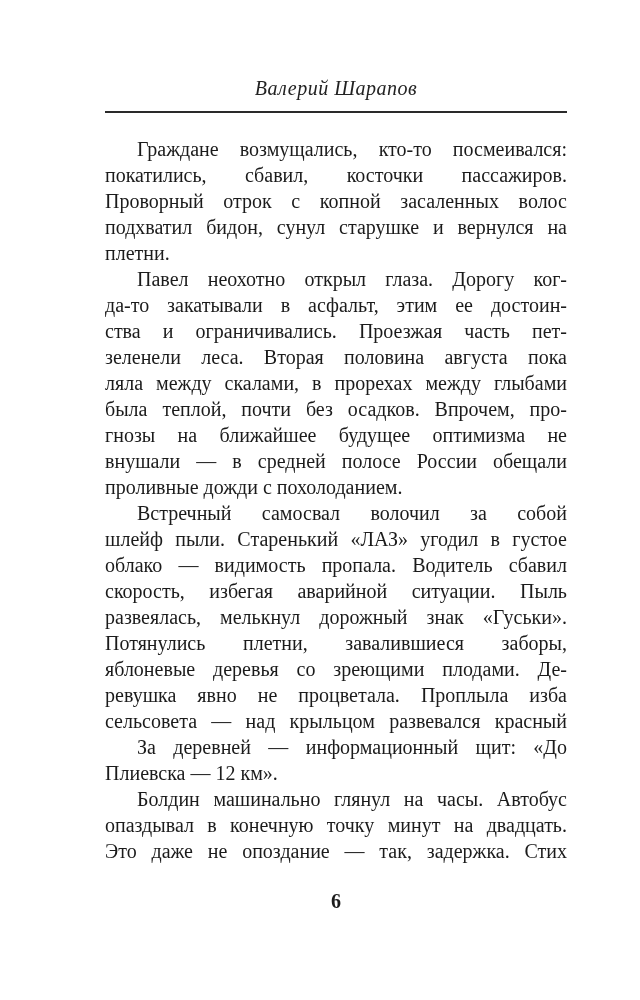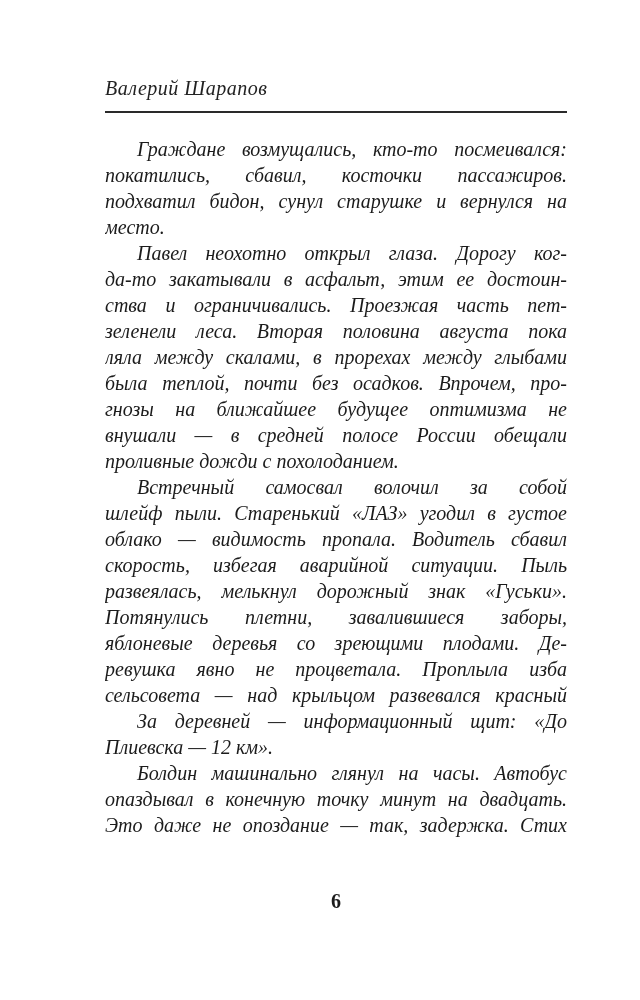--- a/index.html
+++ b/index.html
@@ -14,20 +14,21 @@
     background: #ffffff;
     font-family: "Liberation Serif", "DejaVu Serif", serif;
     color: #1b1b1b;
     overflow: hidden;
   }
   .running-head {
     position: absolute;
     top: 76px;
     left: 105px;
     width: 462px;
+    text-align: center;
     font-style: italic;
     font-size: 20px;
     line-height: 24px;
     letter-spacing: 0.5px;
     color: #222222;
   }
   .header-rule {
     position: absolute;
     top: 111px;
     left: 105px;
@@ -42,21 +43,20 @@
     width: 462px;
     font-size: 20px;
   }
   .line {
     height: 26px;
     line-height: 26px;
     text-align: justify;
     text-align-last: justify;
     white-space: normal;
     overflow: hidden;
-    font-style: italic;
   }
   .line.first {
     text-indent: 32px;
   }
   .line.end {
     text-align-last: left;
   }
   .page-number {
     position: absolute;
     top: 888px;
@@ -71,22 +71,23 @@
 </style>
 </head>
 <body>
 
 <div class="page">
   <div class="running-head">Валерий Шарапов</div>
   <div class="header-rule"></div>
   <div class="body-text">
       <div class="line first">Граждане возмущались, кто-то посмеивался:</div>
       <div class="line">покатились, сбавил, косточки пассажиров.</div>
+      <div class="line">Проворный отрок с копной засаленных волос</div>
       <div class="line">подхватил бидон, сунул старушке и вернулся на</div>
-      <div class="line end">место.</div>
+      <div class="line end">плетни.</div>
       <div class="line first">Павел неохотно открыл глаза. Дорогу ког-</div>
       <div class="line">да-то закатывали в асфальт, этим ее достоин-</div>
       <div class="line">ства и ограничивались. Проезжая часть пет-</div>
       <div class="line">зеленели леса. Вторая половина августа пока</div>
       <div class="line">ляла между скалами, в прорехах между глыбами</div>
       <div class="line">была теплой, почти без осадков. Впрочем, про-</div>
       <div class="line">гнозы на ближайшее будущее оптимизма не</div>
       <div class="line">внушали — в средней полосе России обещали</div>
       <div class="line end">проливные дожди с похолоданием.</div>
       <div class="line first">Встречный самосвал волочил за собой</div>

